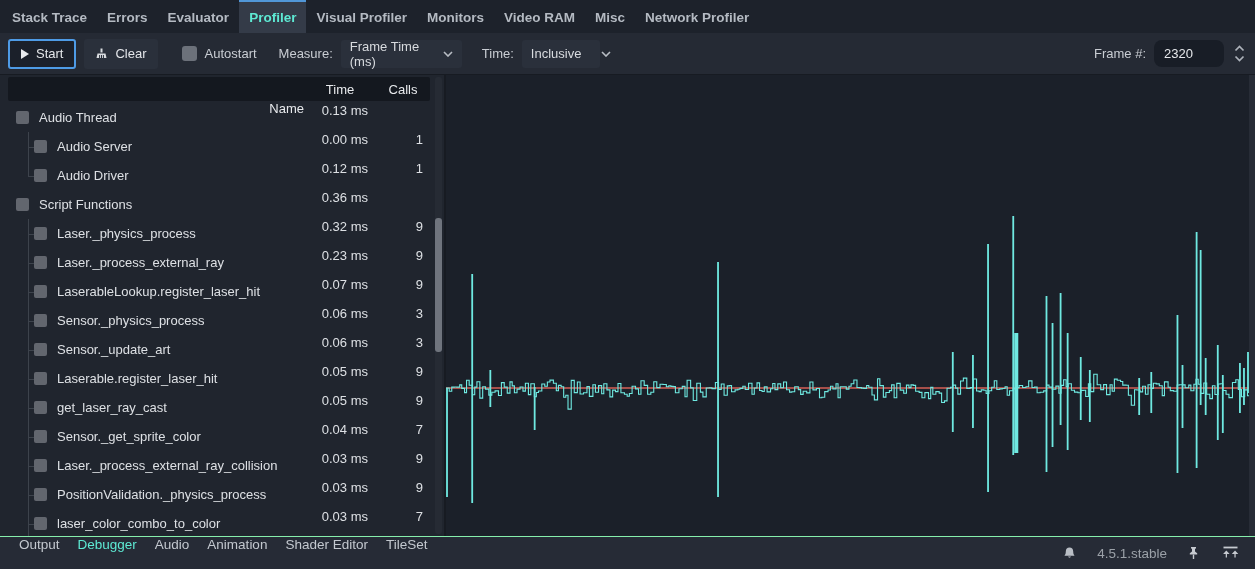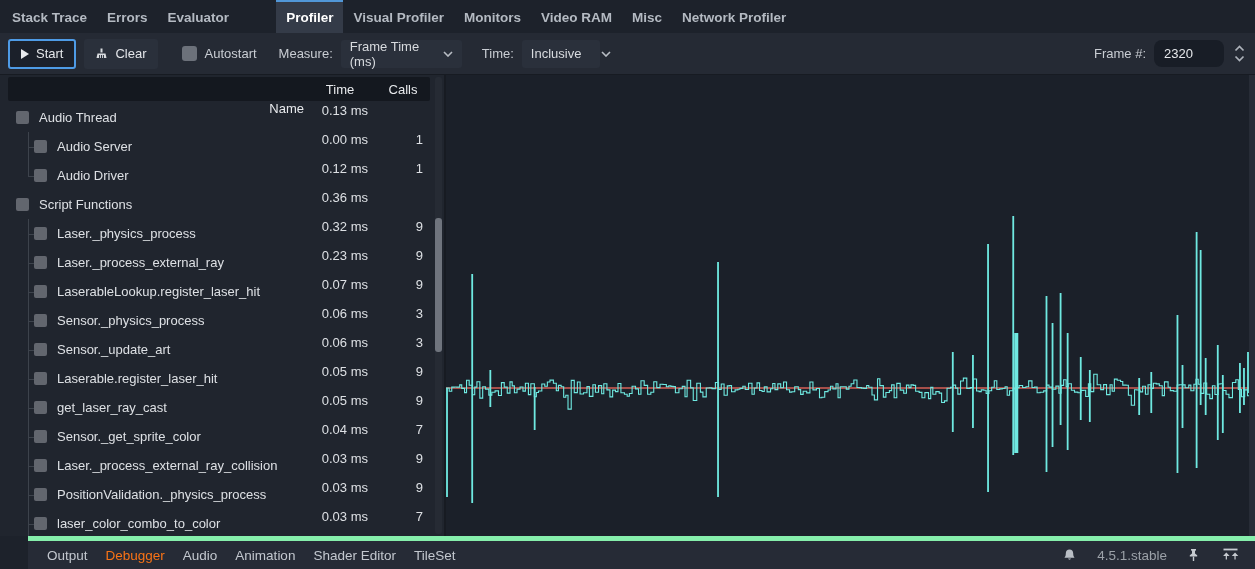--- a/index.html
+++ b/index.html
@@ -6,21 +6,21 @@
   html,body { width:1255px; height:569px; overflow:hidden; background:#1d222b;
     font-family:"Liberation Sans", sans-serif; }
   .root { width:1255px; height:569px; display:flex; flex-direction:column;
     background:#1d222b; color:#d5d8dd; font-size:13px; }
 
   
   .tabbar { height:33px; display:flex; align-items:stretch; padding-left:2px;
     background:#1d222b; flex:none; }
   .tab { display:flex; align-items:center; padding:0 10px; color:#b4bac2;
     font-size:13.5px; cursor:default; border-top:2px solid transparent;font-weight:bold; }
-  .tab.active { background:#343b48; color:#ffffff; border-top:2px solid #5197d8;margin-left:37px; }
+  .tab.active { background:#343b48; color:#5eead4; border-top:2px solid #5197d8; }
 
   
   .toolbar { height:42px; background:#252a34; display:flex; align-items:center;
     padding:0 8px; gap:8px; flex:none; border-bottom:1px solid #171b22; }
   .btn { display:flex; align-items:center; gap:7px; height:30px; padding:0 11px;
     background:#2a303b; border-radius:3px; color:#e4e6ea; }
   .btn.start { background:#1b202a; border:2px solid #4e9be6; }
   .play-tri { width:0; height:0; border-left:8px solid #e8eaed;
     border-top:5px solid transparent; border-bottom:5px solid transparent; }
   .checkbox { width:15px; height:15px; border-radius:3px; background:#6c717a; flex:none; }
@@ -62,24 +62,24 @@
   .vscroll { position:absolute; right:2px; top:2px; bottom:2px; width:7px;
     background:#262b34; border-radius:3px; }
   .vthumb { position:absolute; left:0; width:7px; background:#6f747d; border-radius:3px; }
 
   .graph { flex:1; background:#1b2029; position:relative; display:flex; min-width:0; }
   .graph-plot { flex:1; min-width:0; }
   .graph-plot svg { width:100%; height:100%; display:block; }
   .graph-edge { width:6px; flex:none; background:#272c36; }
 
   
-  .bottombar { height:33px; background:#262b36; border-top:5px solid #86efac;
-    display:flex; align-items:center; padding:0 10px; flex:none;margin-left:28px; }
+  .bottombar { height:33px; background:#262b36; border-top:1px solid #86efac;
+    display:flex; padding:0 10px; flex:none; }
   .bitem { padding:0 9px; color:#c3c8cf; font-size:13.5px; }
-  .bitem.active { color:#f97316; }
+  .bitem.active { color:#5eead4; }
   .bspacer { flex:1; }
   .status { display:flex; align-items:center; gap:10px; color:#9ba1a8; }
   .status .ver { font-size:13.5px; padding:0 4px; }
   .icon-btn { display:flex; align-items:center; justify-content:center; padding:0 6px; }
 </style>
 </head>
 <body>
 
 <div class="root">
 

